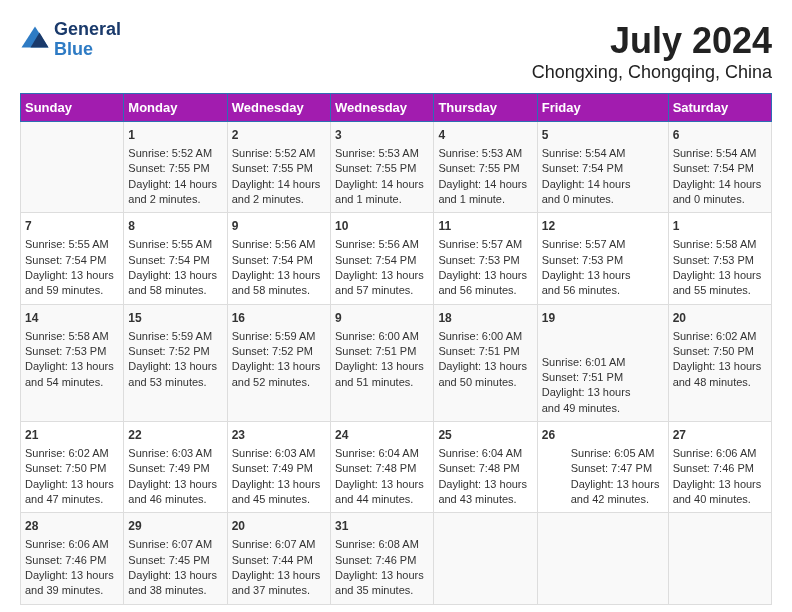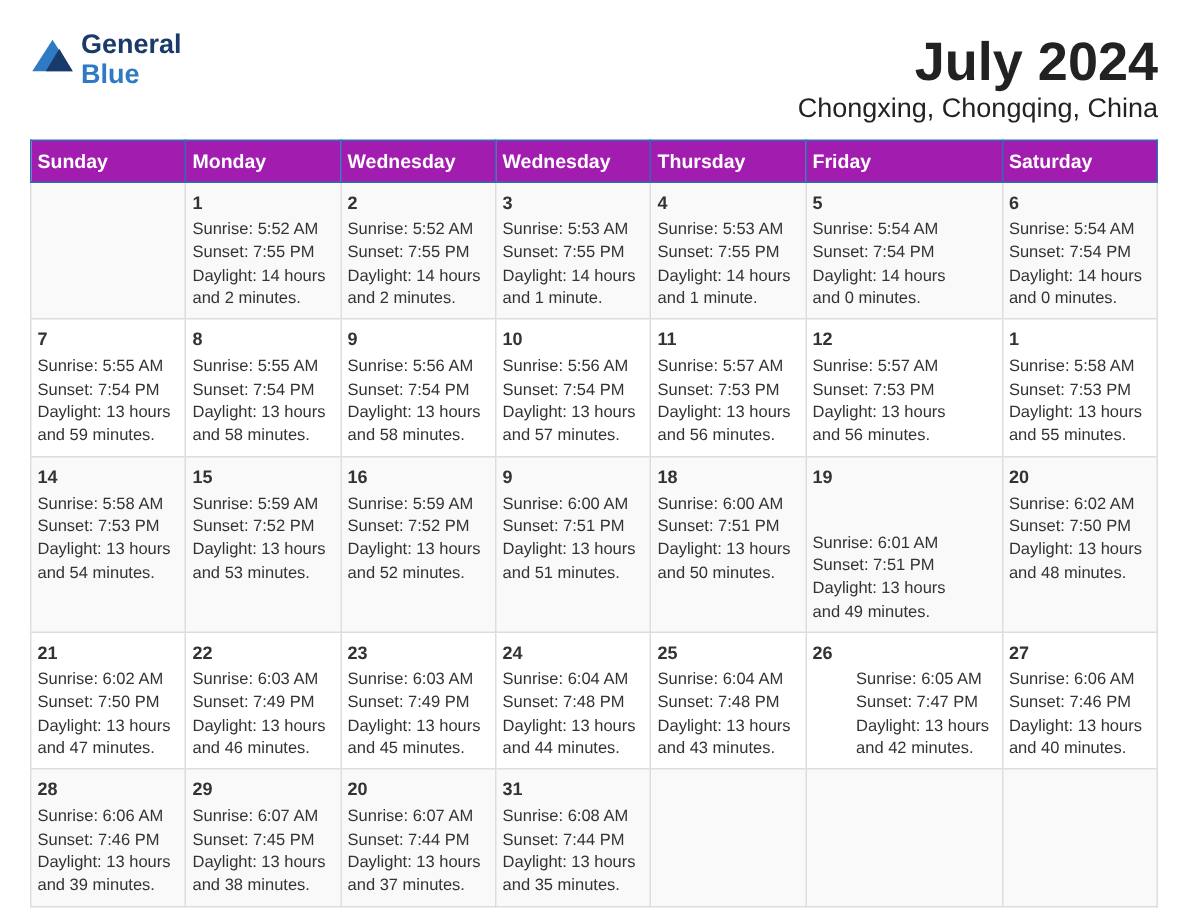--- a/index.html
+++ b/index.html
@@ -337,21 +337,21 @@
         <td>
           <span class="day-number">20</span>
           <div class="day-info" style="white-space: pre-line;">Sunrise: 6:07 AM
 Sunset: 7:44 PM
 Daylight: 13 hours
 and 37 minutes.</div>
         </td>
         <td>
           <span class="day-number">31</span>
           <div class="day-info" style="white-space: pre-line;">Sunrise: 6:08 AM
-Sunset: 7:44 PM
+Sunset: 7:46 PM
 Daylight: 13 hours
 and 35 minutes.</div>
         </td>
         <td></td>
         <td></td>
         <td></td>
       </tr>
     </tbody>
 </table>
 

